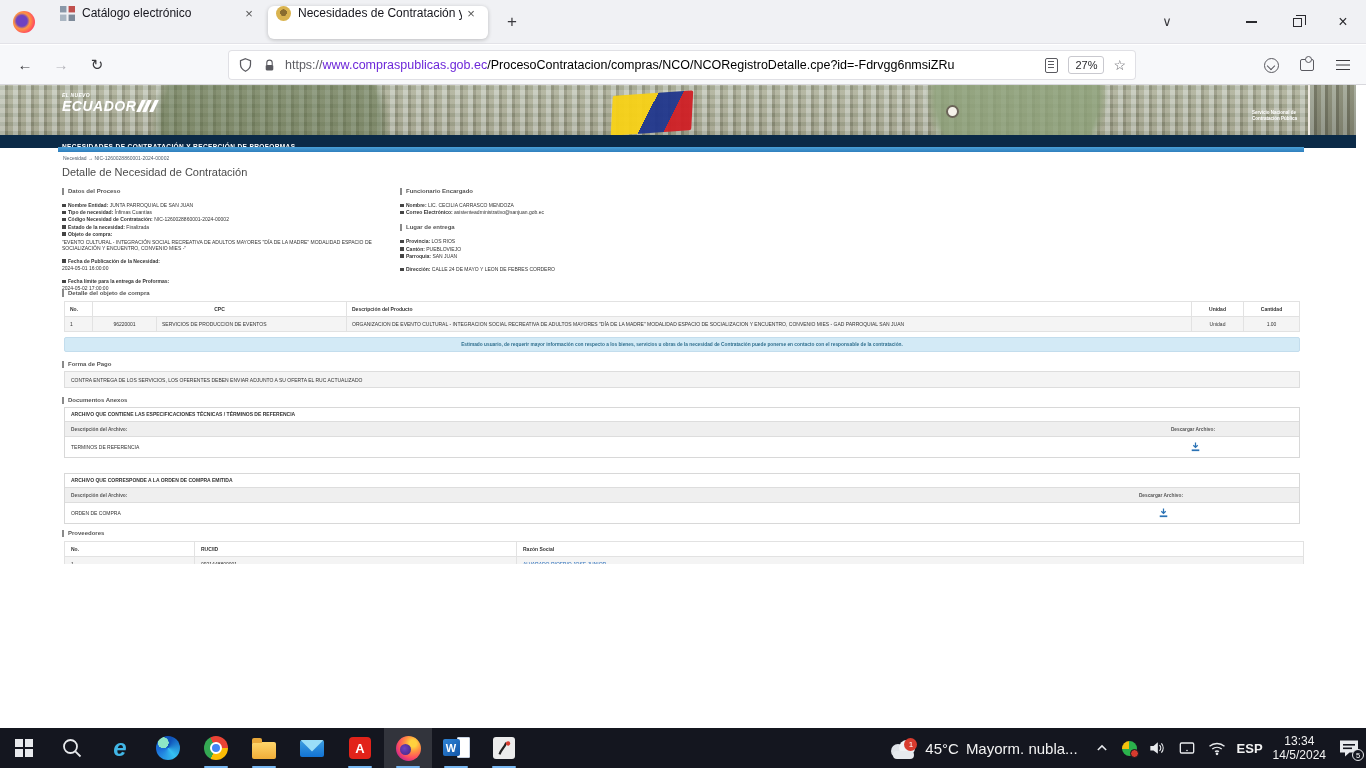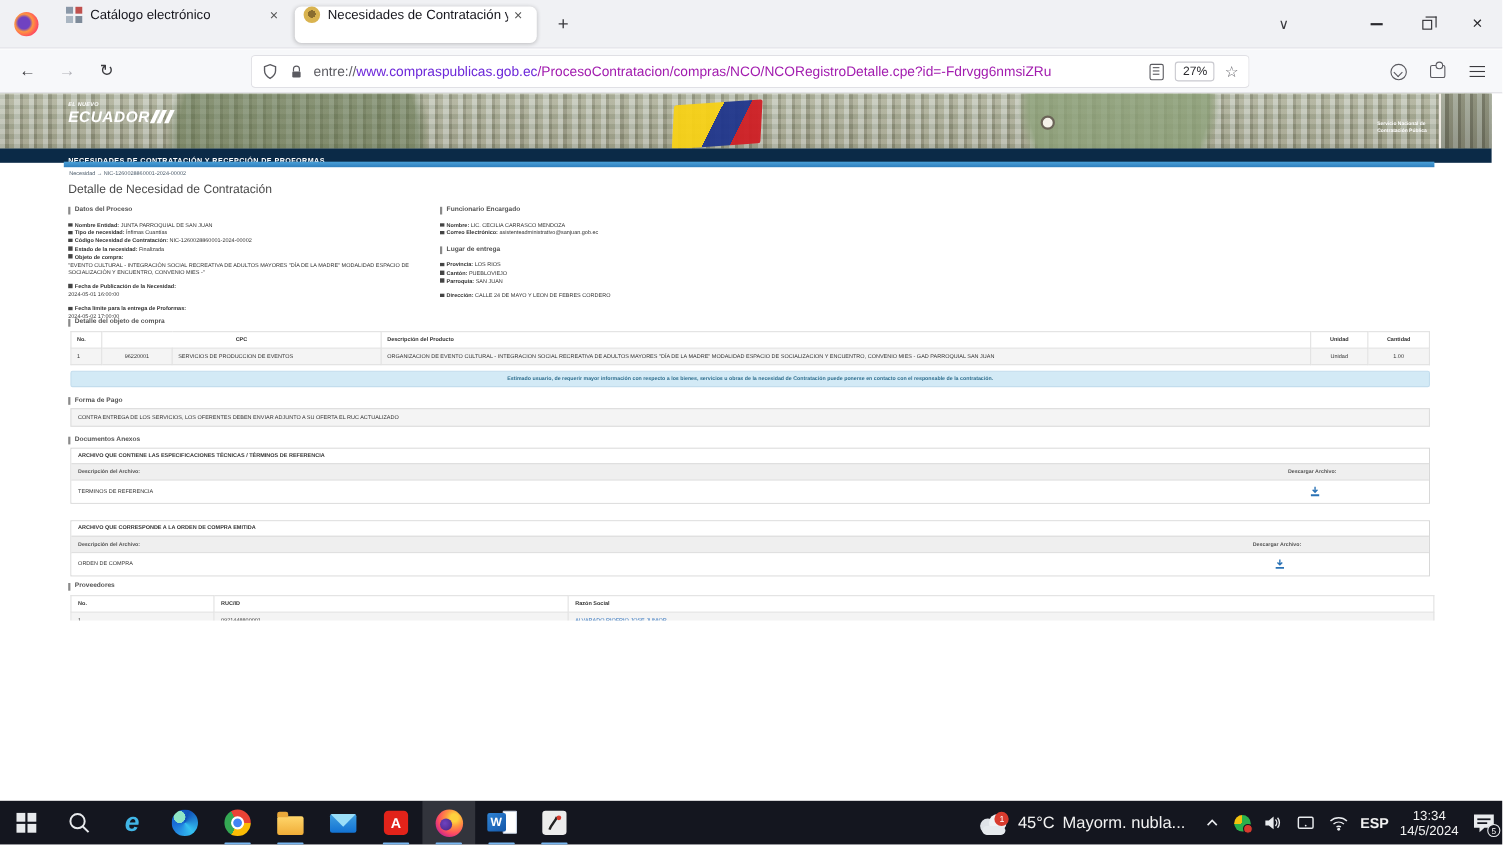--- a/index.html
+++ b/index.html
@@ -37,21 +37,21 @@
             border-bottom:1px solid #d8d8dd; }
   .navbtn { position:absolute; top:5px; width:30px; height:30px; text-align:center; line-height:30px;
             font-size:15px; color:#3a3a3e; }
   .navbtn.back { left:10px; } .navbtn.fwd { left:46px; color:#b2b2b8; } .navbtn.reload { left:82px; }
   .urlbar { position:absolute; left:228px; top:5px; width:908px; height:30px; background:#ffffff;
             border-radius:4px; box-shadow:0 0 0 1px #e0e0e5 inset; display:flex; align-items:center; }
   .urlbar .u-ic { flex:0 0 auto; margin-left:10px; }
   .url-text { flex:1; margin-left:9px; font-size:12.5px; white-space:nowrap; overflow:hidden; }
   .url-text .scheme { color:#5d5d63; }
   .url-text .domain { color:#6d28d9; }
-  .url-text .path { color:#a21caf; }
+  .url-text .path { color:#000000; }
   .reader-ic { flex:0 0 auto; width:13px; height:15px; border:1.4px solid #5a5a60; border-radius:2px;
                margin-right:10px; position:relative; }
   .reader-ic::before { content:''; position:absolute; left:2px; top:2.5px; width:6px; height:1.3px;
                        background:#5a5a60; box-shadow:0 3px 0 #5a5a60, 0 6px 0 #5a5a60; }
   .zoom-pill { flex:0 0 auto; background:#fff; border:1px solid #c9c9cf; border-radius:3px;
                font-size:11px; color:#2a2a2e; padding:2px 6px; margin-right:9px; }
   .star { flex:0 0 auto; font-size:14px; color:#5a5a60; margin-right:10px; }
   .right-ic { position:absolute; top:7px; width:26px; height:26px; display:flex; align-items:center; justify-content:center; }
   .pocket { left:1258px; } .puzzle { left:1294px; } .menu { left:1330px; }
   .menu .mbar { width:14px; height:1.6px; background:#3a3a3e; box-shadow:0 4.5px 0 #3a3a3e, 0 9px 0 #3a3a3e;
@@ -267,21 +267,21 @@
 
     <div class="urlbar">
       <svg class="u-ic" width="15" height="16" viewBox="0 0 24 24">
         <path d="M12 2l8 3v6c0 5-3.5 8.5-8 11-4.5-2.5-8-6-8-11V5z" fill="none" stroke="#5a5a60" stroke-width="2"></path>
       </svg>
       <svg class="u-ic" width="13" height="15" viewBox="0 0 24 24">
         <path d="M7 11V7a5 5 0 0110 0v4" fill="none" stroke="#5a5a60" stroke-width="2"></path>
         <rect x="5" y="11" width="14" height="10" rx="2" fill="#5a5a60"></rect>
       </svg>
       <div class="url-text">
-        <span class="scheme">entre://</span><span class="domain">www.compraspublicas.gob.ec</span><span class="path">/ProcesoContratacion/compras/NCO/NCORegistroDetalle.cpe?id=-Fdrvgg6nmsiZRu</span>
+        <span class="scheme">https://</span><span class="domain">www.compraspublicas.gob.ec</span><span class="path">/ProcesoContratacion/compras/NCO/NCORegistroDetalle.cpe?id=-Fdrvgg6nmsiZRu</span>
       </div>
       <div class="reader-ic"></div>
       <div class="zoom-pill">27%</div>
       <div class="star">☆</div>
     </div>
 
     <div class="right-ic pocket">
         <span class="pk"></span>
       </div>
     <div class="right-ic puzzle">

